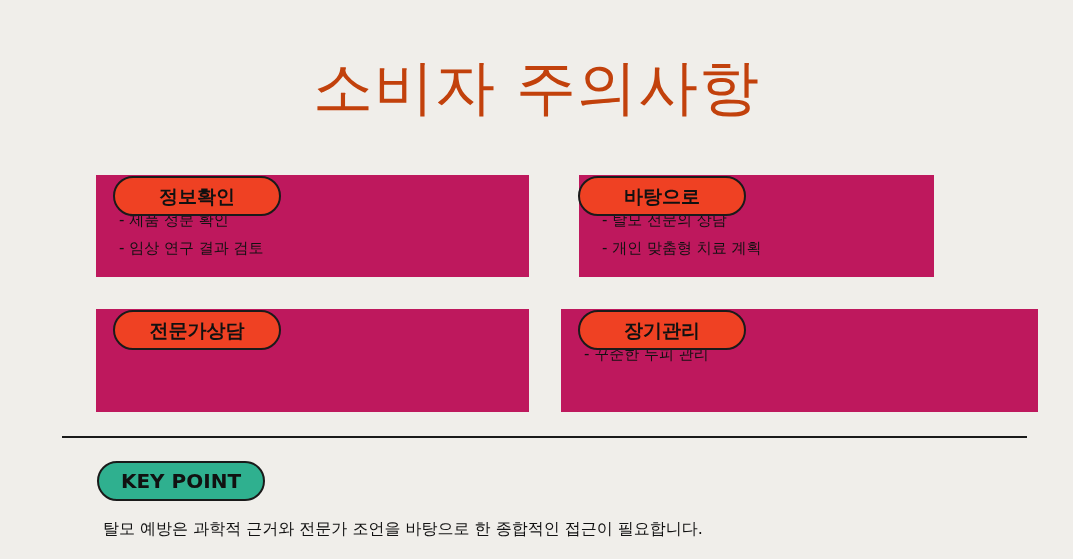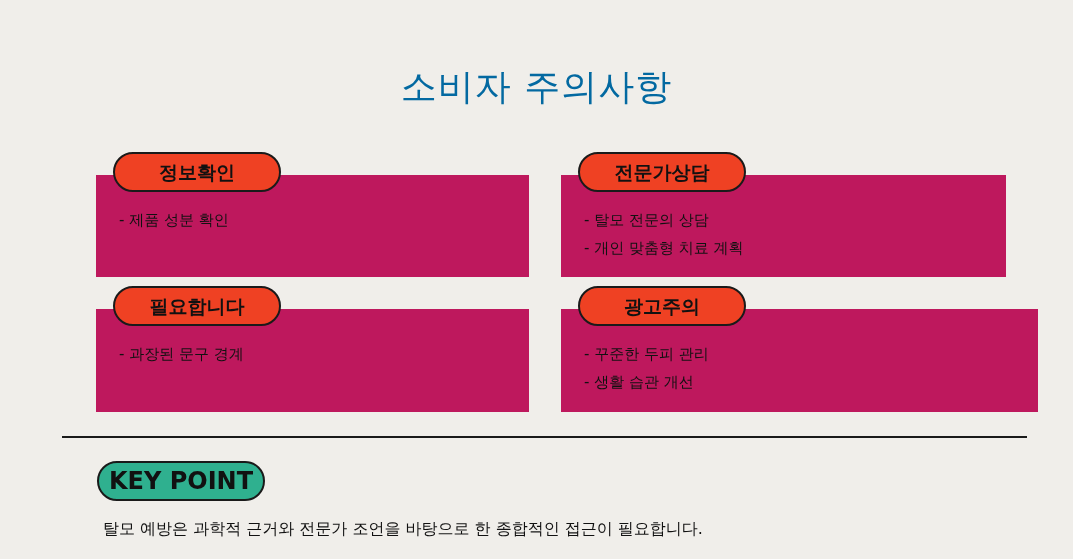--- a/index.html
+++ b/index.html
@@ -9,45 +9,46 @@
       position: relative;
       overflow: hidden;
       font-family: "DejaVu Sans", "Liberation Sans", sans-serif;
       color: #111;
     }
     .title {
       position: absolute;
       left: 0; width: 1073px;
       top: 52px;
       text-align: center;
-      font-size: 36px;
+      font-size: 60px;
       font-weight: normal;
       line-height: 70px;
       letter-spacing: 1px;
-      color: #0369a1;
+      color: #c2410c;
     }
     .card {
       position: absolute;
       border: 7px solid #be185d;
       box-sizing: border-box;
       background: #be185d;
     }
     .pill {
       position: absolute;
       height: 40px;
       width: 168px;
       border: 2px solid #1a1a1a;
       box-sizing: border-box;
       border-radius: 20px;
       background: #ef4123;
       text-align: center;
       font-weight: bold;
       font-size: 19px;
       line-height: 36px;
       color: #111;
+      margin-top: 24px;
     }
     .items {
       position: absolute;
       left: 16px; top: 24px;
       margin: 0; padding: 0;
       list-style: none;
     }
     .items li {
       font-size: 15px;
       line-height: 28px;
@@ -62,64 +63,63 @@
     .keypoint {
       position: absolute;
       left: 97px; top: 461px;
       width: 168px; height: 40px;
       box-sizing: border-box;
       border: 2px solid #1a1a1a;
       border-radius: 20px;
       background: #2fb08f;
       text-align: center;
       font-weight: bold;
-      font-size: 24px;
+      font-size: 20px;
       line-height: 36px;
       color: #111;
     }
     .summary {
       position: absolute;
       left: 103px; top: 517px;
       font-size: 16px;
       line-height: 24px;
       color: #111;
     }
   </style>
 </head>
 <body>
 
 <div class="title">소비자 주의사항</div>
 
 <div class="card" style="left:96px; top:175px; width:433px; height:102px;">
   <ul class="items" style="top:24px;">
     <li>- 제품 성분 확인</li>
+    <li>- 임상 연구 결과 검토</li>
   </ul>
 </div>
 <div class="pill" style="left:113px; top:152px;">정보확인</div>
 
-<div class="card" style="left:561px; top:175px; width:445px; height:102px;">
+<div class="card" style="left:579px; top:175px; width:355px; height:102px;">
   <ul class="items" style="top:24px;">
     <li>- 탈모 전문의 상담</li>
     <li>- 개인 맞춤형 치료 계획</li>
   </ul>
 </div>
-<div class="pill" style="left:578px; top:152px;">전문가상담</div>
+<div class="pill" style="left:578px; top:152px;">바탕으로</div>
 
 <div class="card" style="left:96px; top:309px; width:433px; height:103px;">
   <ul class="items" style="top:24px;">
-    <li>- 과장된 문구 경계</li>
   </ul>
 </div>
-<div class="pill" style="left:113px; top:286px;">필요합니다</div>
+<div class="pill" style="left:113px; top:286px;">전문가상담</div>
 
 <div class="card" style="left:561px; top:309px; width:477px; height:103px;">
   <ul class="items" style="top:24px;">
     <li>- 꾸준한 두피 관리</li>
-    <li>- 생활 습관 개선</li>
   </ul>
 </div>
-<div class="pill" style="left:578px; top:286px;">광고주의</div>
+<div class="pill" style="left:578px; top:286px;">장기관리</div>
 
 <div class="divider"></div>
 
 <div class="keypoint">KEY POINT</div>
 
 <div class="summary">탈모 예방은 과학적 근거와 전문가 조언을 바탕으로 한 종합적인 접근이 필요합니다.</div>
 
 </body></html>

